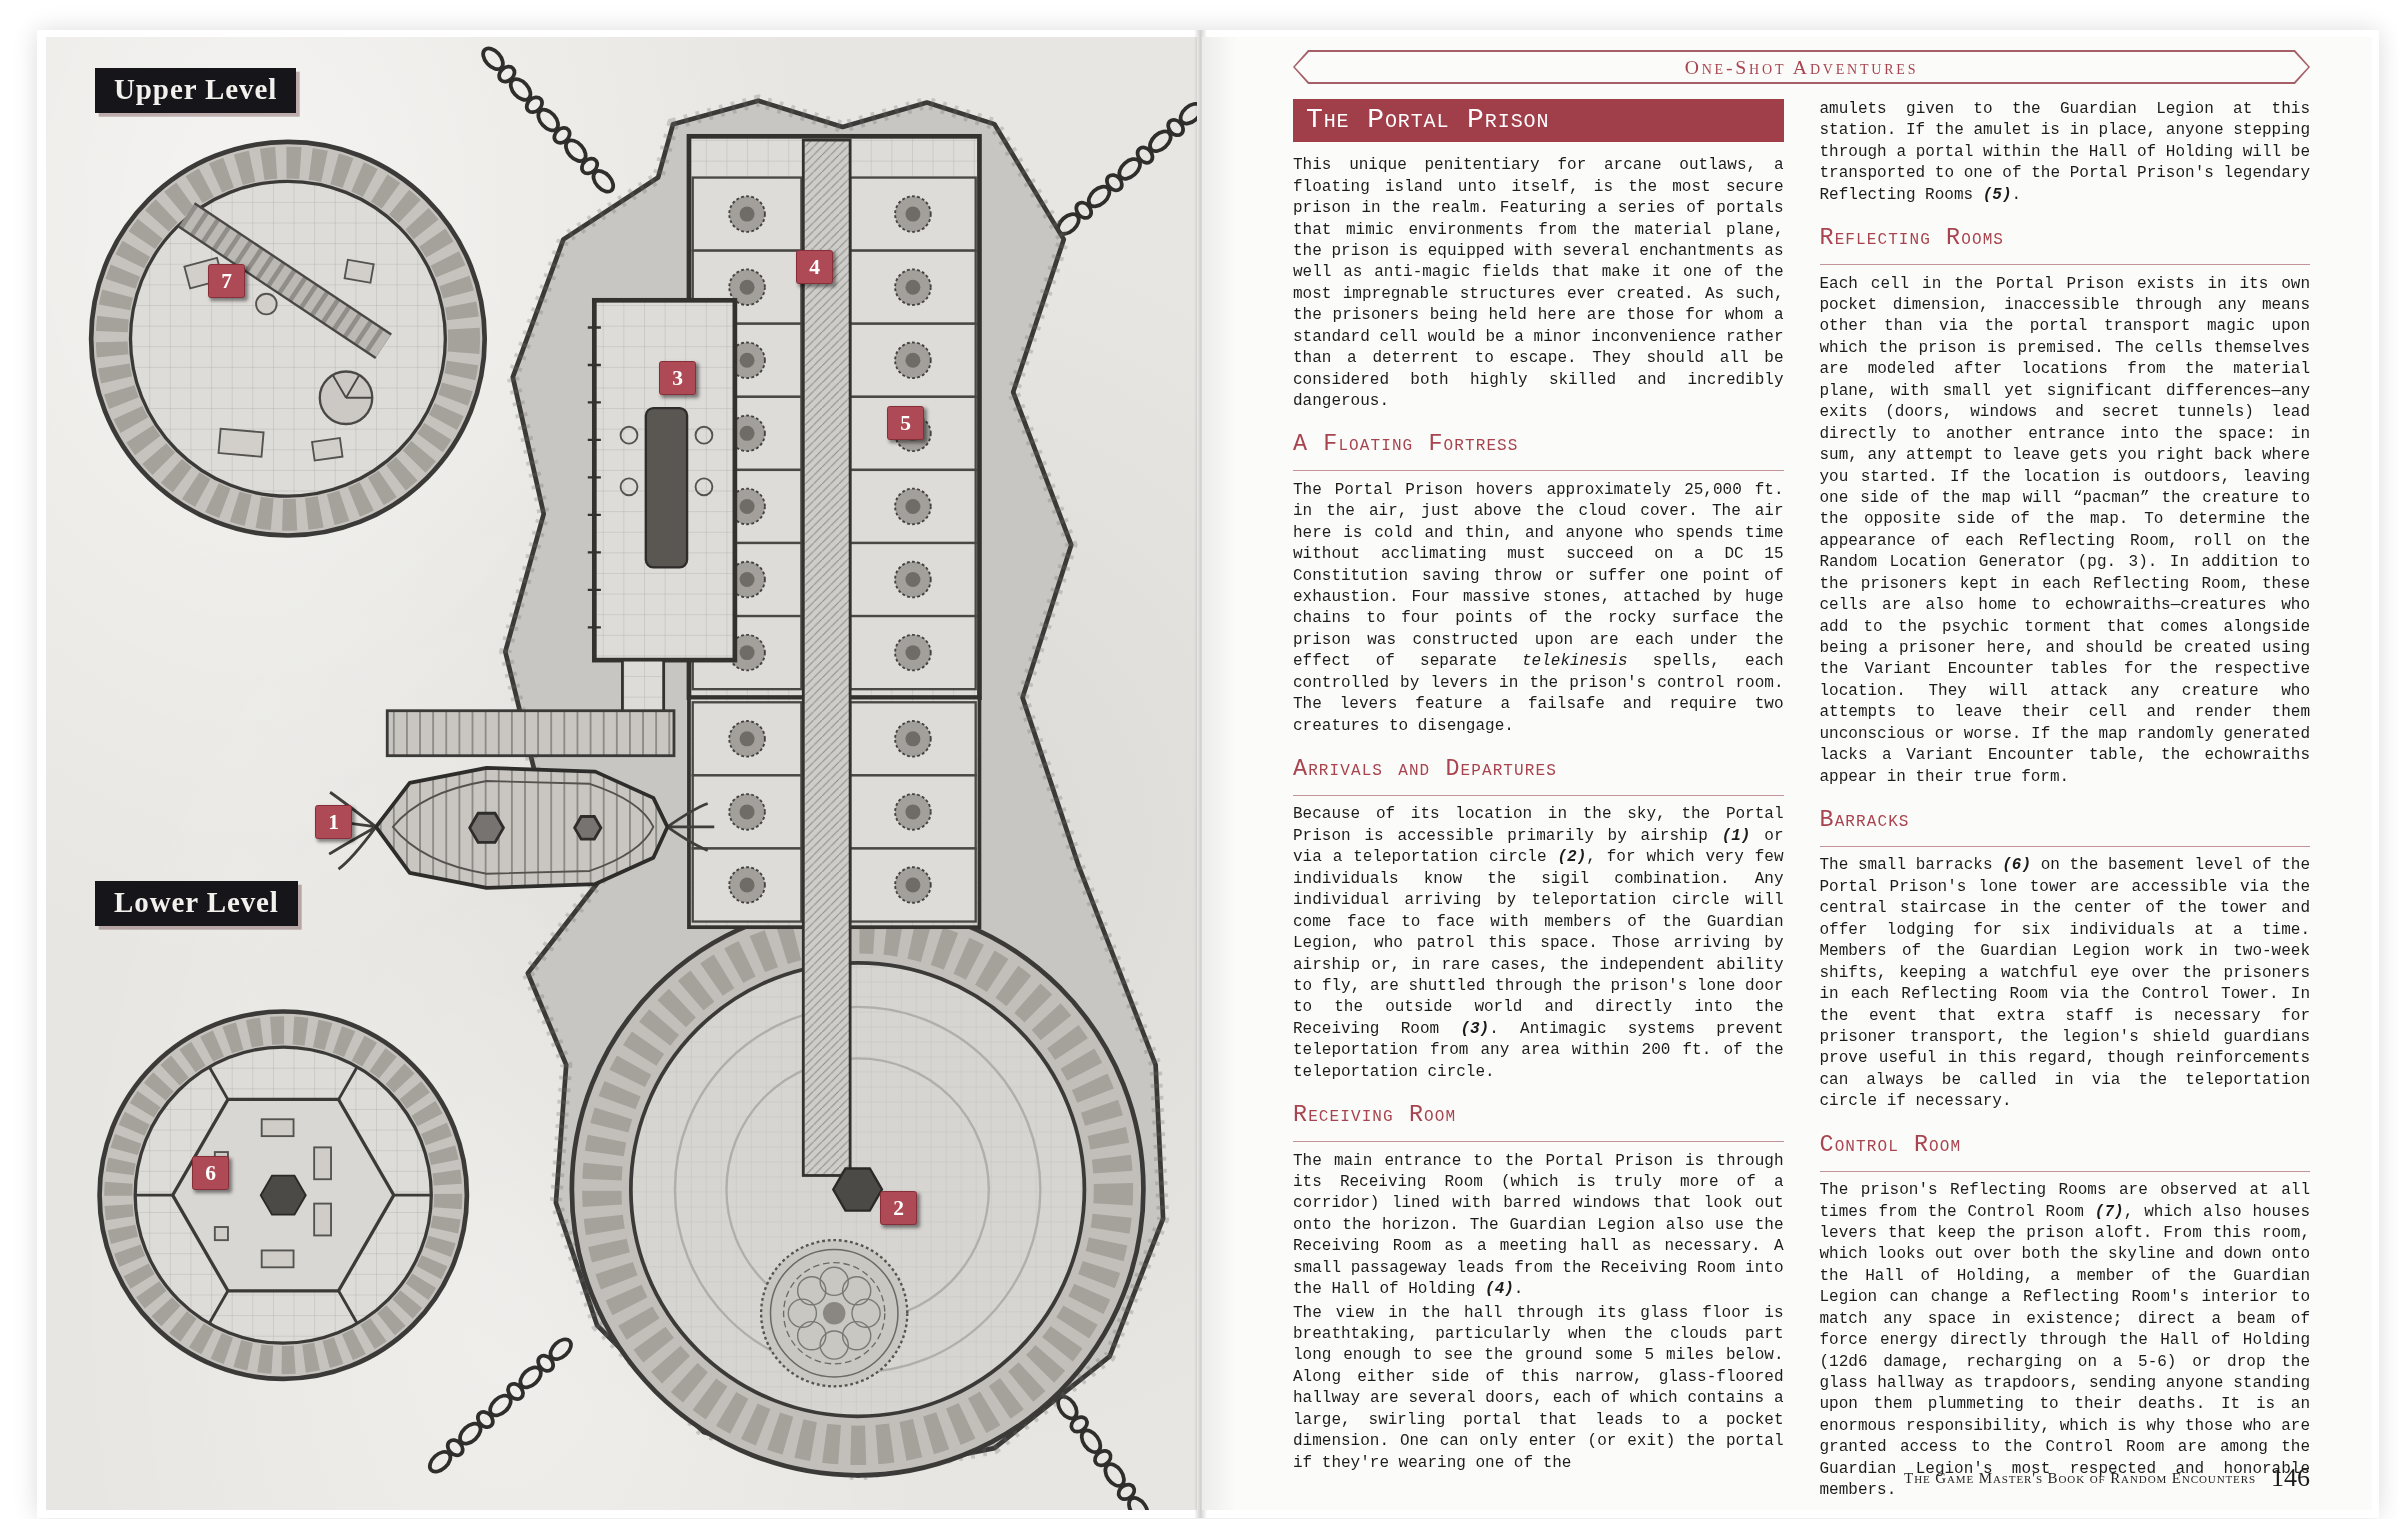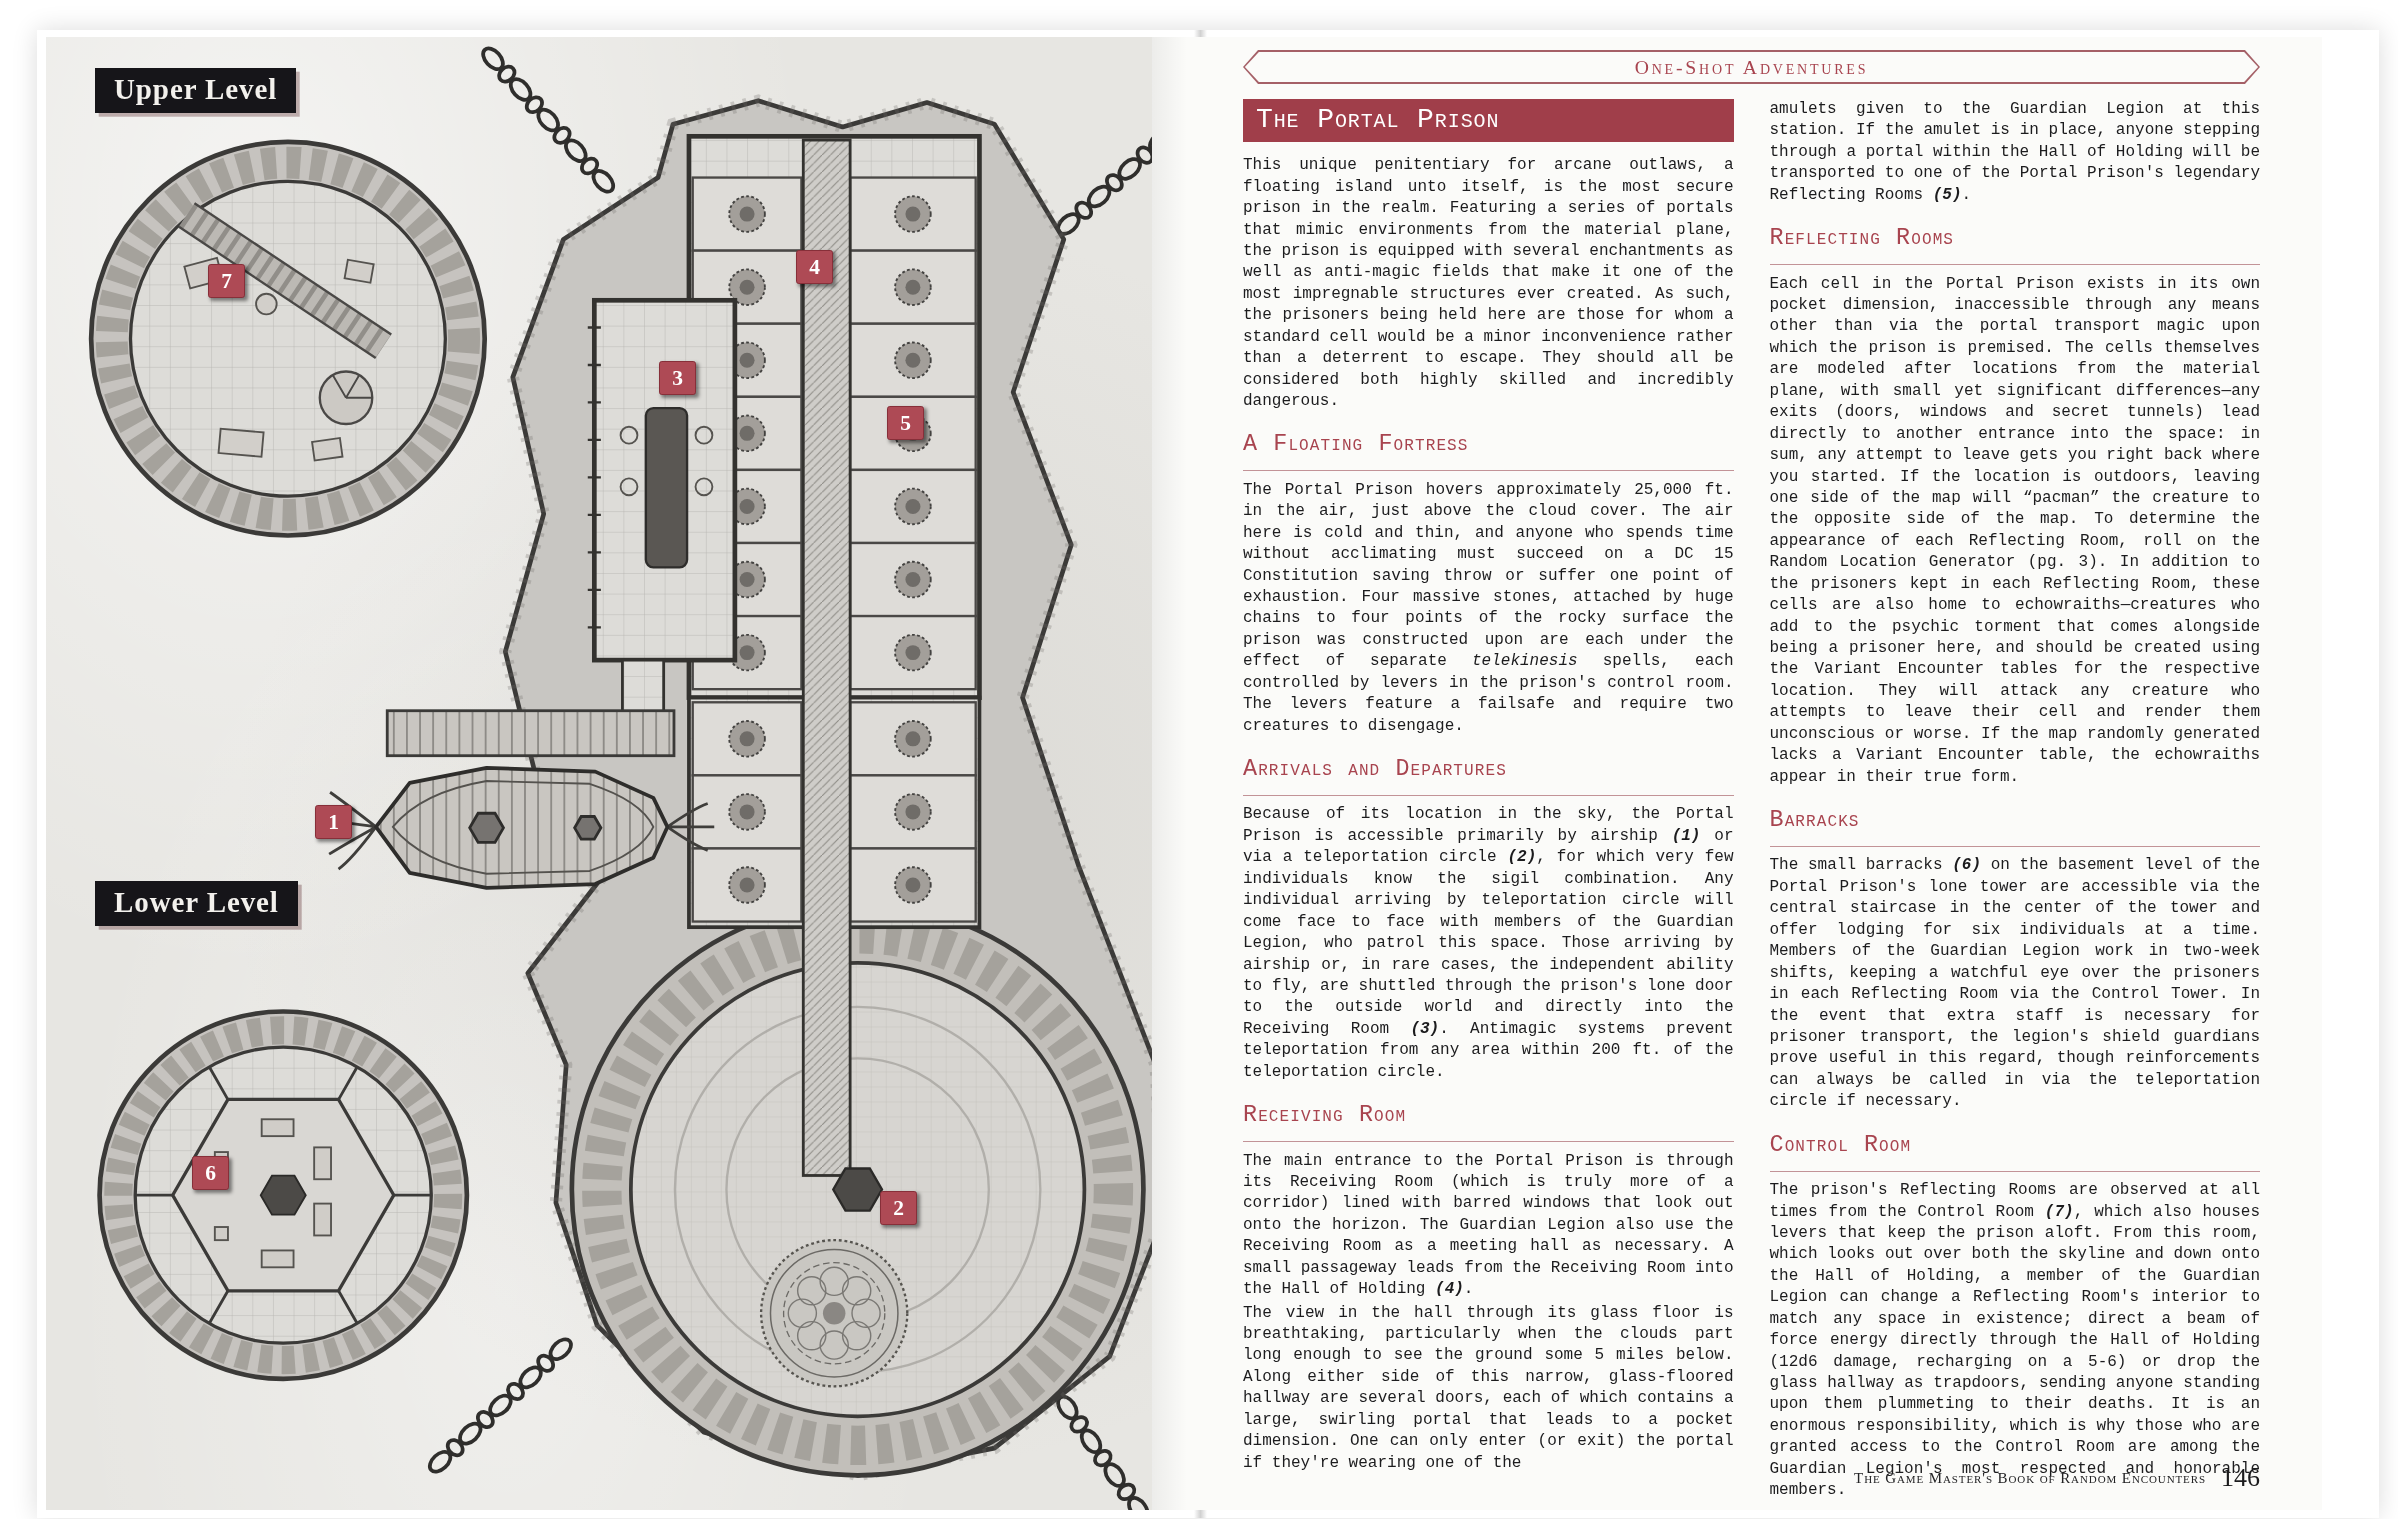--- a/index.html
+++ b/index.html
@@ -30,21 +30,21 @@
     border:1.9px solid #872f39;border-radius:2.8px;box-sizing:border-box;
     color:#ffffff;font-size:21.5px;font-weight:bold;
     display:flex;align-items:center;justify-content:center;
     box-shadow:2.8px 2.8px 3.7px rgba(0,0,0,.45);
   }
   
   .gutter{position:absolute;left:1194px;top:30px;width:13px;height:1488px;
     background:linear-gradient(90deg, transparent, rgba(0,0,0,.18) 50%, transparent);}
   
   .page-right{
-    position:absolute;left:1152px;top:37px;width:1170px;height:1473px;
+    position:absolute;left:1202px;top:37px;width:1170px;height:1473px;
     background:linear-gradient(90deg, rgba(0,0,0,.06), transparent 3%), #fbfbf9;
   }
   .banner{position:relative;height:34px;margin:13px 62px 0 91px;
     clip-path:polygon(0 50%,15px 0,calc(100% - 15px) 0,100% 50%,calc(100% - 15px) 100%,15px 100%);
     background:#a56067;}
   .banner-inner{position:absolute;inset:1.9px;
     clip-path:polygon(0 50%,14px 0,calc(100% - 14px) 0,100% 50%,calc(100% - 14px) 100%,14px 100%);
     background:#fbfbf9;}
   .banner-text{position:absolute;inset:0;display:flex;align-items:center;justify-content:center;
     color:#a8444f;font-variant:small-caps;font-size:19.7px;letter-spacing:2.8px;}

